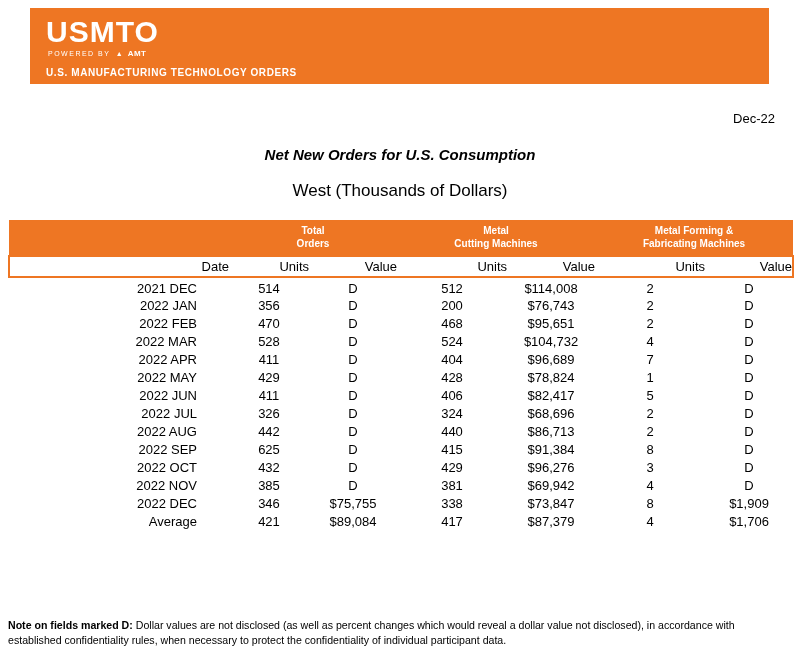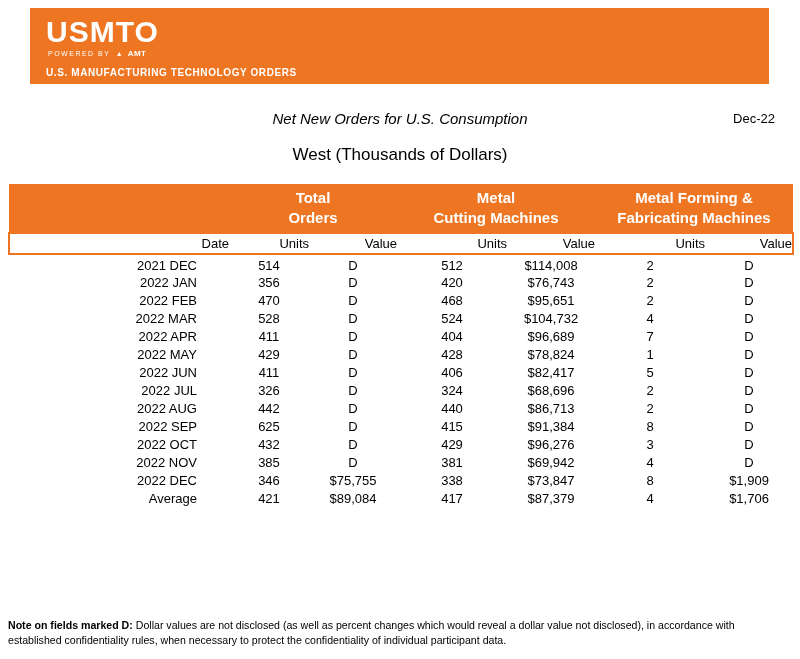--- a/index.html
+++ b/index.html
@@ -12,27 +12,27 @@
   .banner { position:absolute; top:8px; left:30px; right:31px; height:76px;
             background:var(--orange); color:#fff; padding:9px 14px 12px 16px; }
   .logo-text { display:block; font-size:30px; font-weight:bold; letter-spacing:1px; line-height:1; }
   .powered { display:block; font-size:7px; letter-spacing:1.5px; margin:2px 0 0 2px; }
   .powered .amt-icon { font-size:7px; margin-left:2px; }
   .powered .amt { font-weight:bold; font-size:8px; letter-spacing:0.5px; }
   .tagline { font-size:10px; font-weight:bold; letter-spacing:0.6px; margin-top:9px; }
 
   
   .title-row { position:relative; margin-top:110px; text-align:center; }
-  .title { display:inline-block; font-size:15px; font-weight:normal; font-style:italic; }
+  .title { display:inline-block; font-size:15px; font-weight:bold; font-style:italic;margin-top:36px; }
   .period { position:absolute; right:25px; top:1px; font-size:13px; font-weight:normal; }
   .subtitle { margin-top:17px; text-align:center; font-size:17px; font-weight:normal; }
 
   
   table.data-table { width:784px; margin:19px 8px 0 8px; border-collapse:collapse; table-layout:fixed; font-size:13px; }
-  .band-row th { background:var(--orange); color:#fff; font-weight:bold; font-size:15px;
+  .band-row th { background:var(--orange); color:#fff; font-weight:bold; font-size:10px;
                  line-height:1.3; padding:4px 0 5px; text-align:center; vertical-align:middle; }
   .cols-row th { font-weight:normal; font-size:13px; text-align:right; padding:2px 0;
                  border-top:2px solid var(--orange); border-bottom:2px solid var(--orange); }
   .cols-row th:first-child { border-left:2px solid var(--orange); }
   .cols-row th:last-child { border-right:2px solid var(--orange); }
   tbody td { height:18px; padding:0; text-align:center; vertical-align:middle; font-size:13px; }
   tbody td.date-cell { text-align:right; padding-right:32px; }
   tbody tr:first-child td { padding-top:3px; }
 
   
@@ -106,21 +106,21 @@
           <td class="num-cell">D</td>
           <td class="num-cell">512</td>
           <td class="num-cell">$114,008</td>
           <td class="num-cell">2</td>
           <td class="num-cell">D</td>
         </tr>
         <tr>
           <td class="date-cell">2022 JAN</td>
           <td class="num-cell">356</td>
           <td class="num-cell">D</td>
-          <td class="num-cell">420</td>
+          <td class="num-cell">200</td>
           <td class="num-cell">$76,743</td>
           <td class="num-cell">2</td>
           <td class="num-cell">D</td>
         </tr>
         <tr>
           <td class="date-cell">2022 FEB</td>
           <td class="num-cell">470</td>
           <td class="num-cell">D</td>
           <td class="num-cell">468</td>
           <td class="num-cell">$95,651</td>

